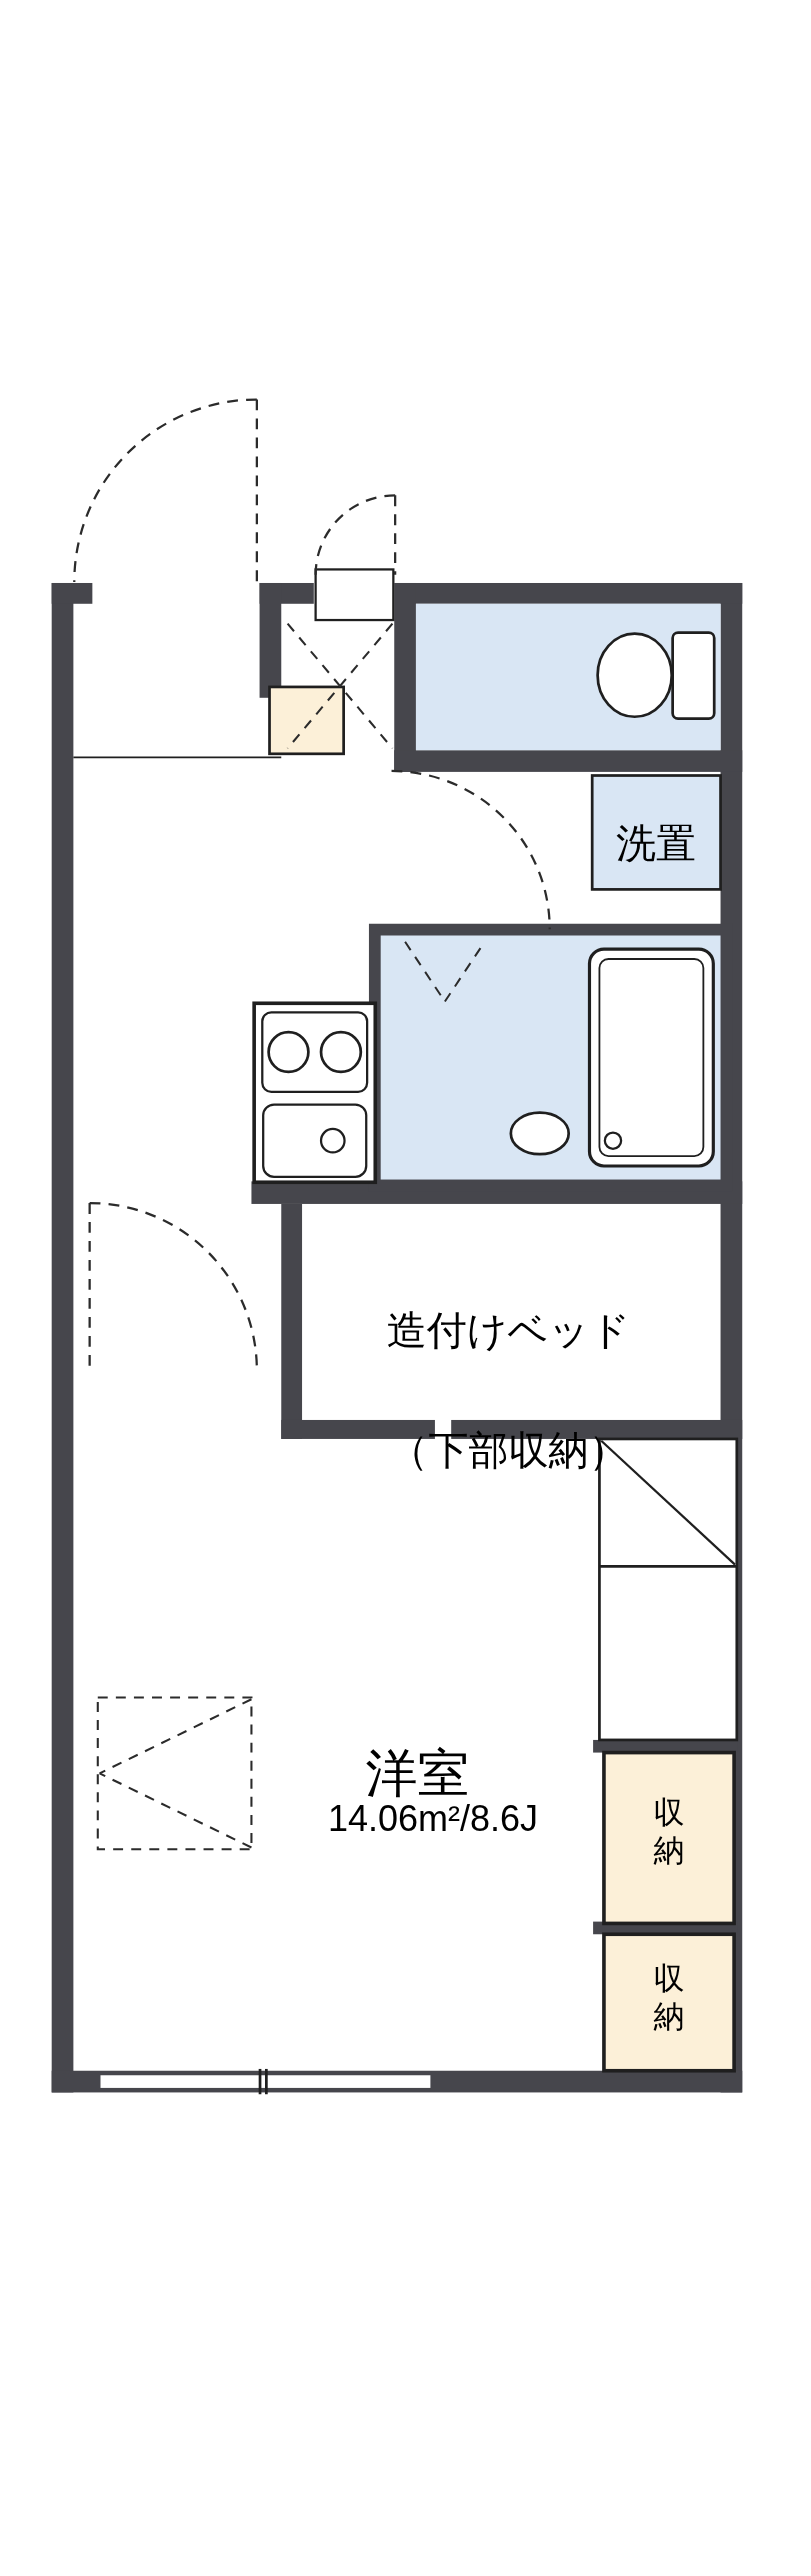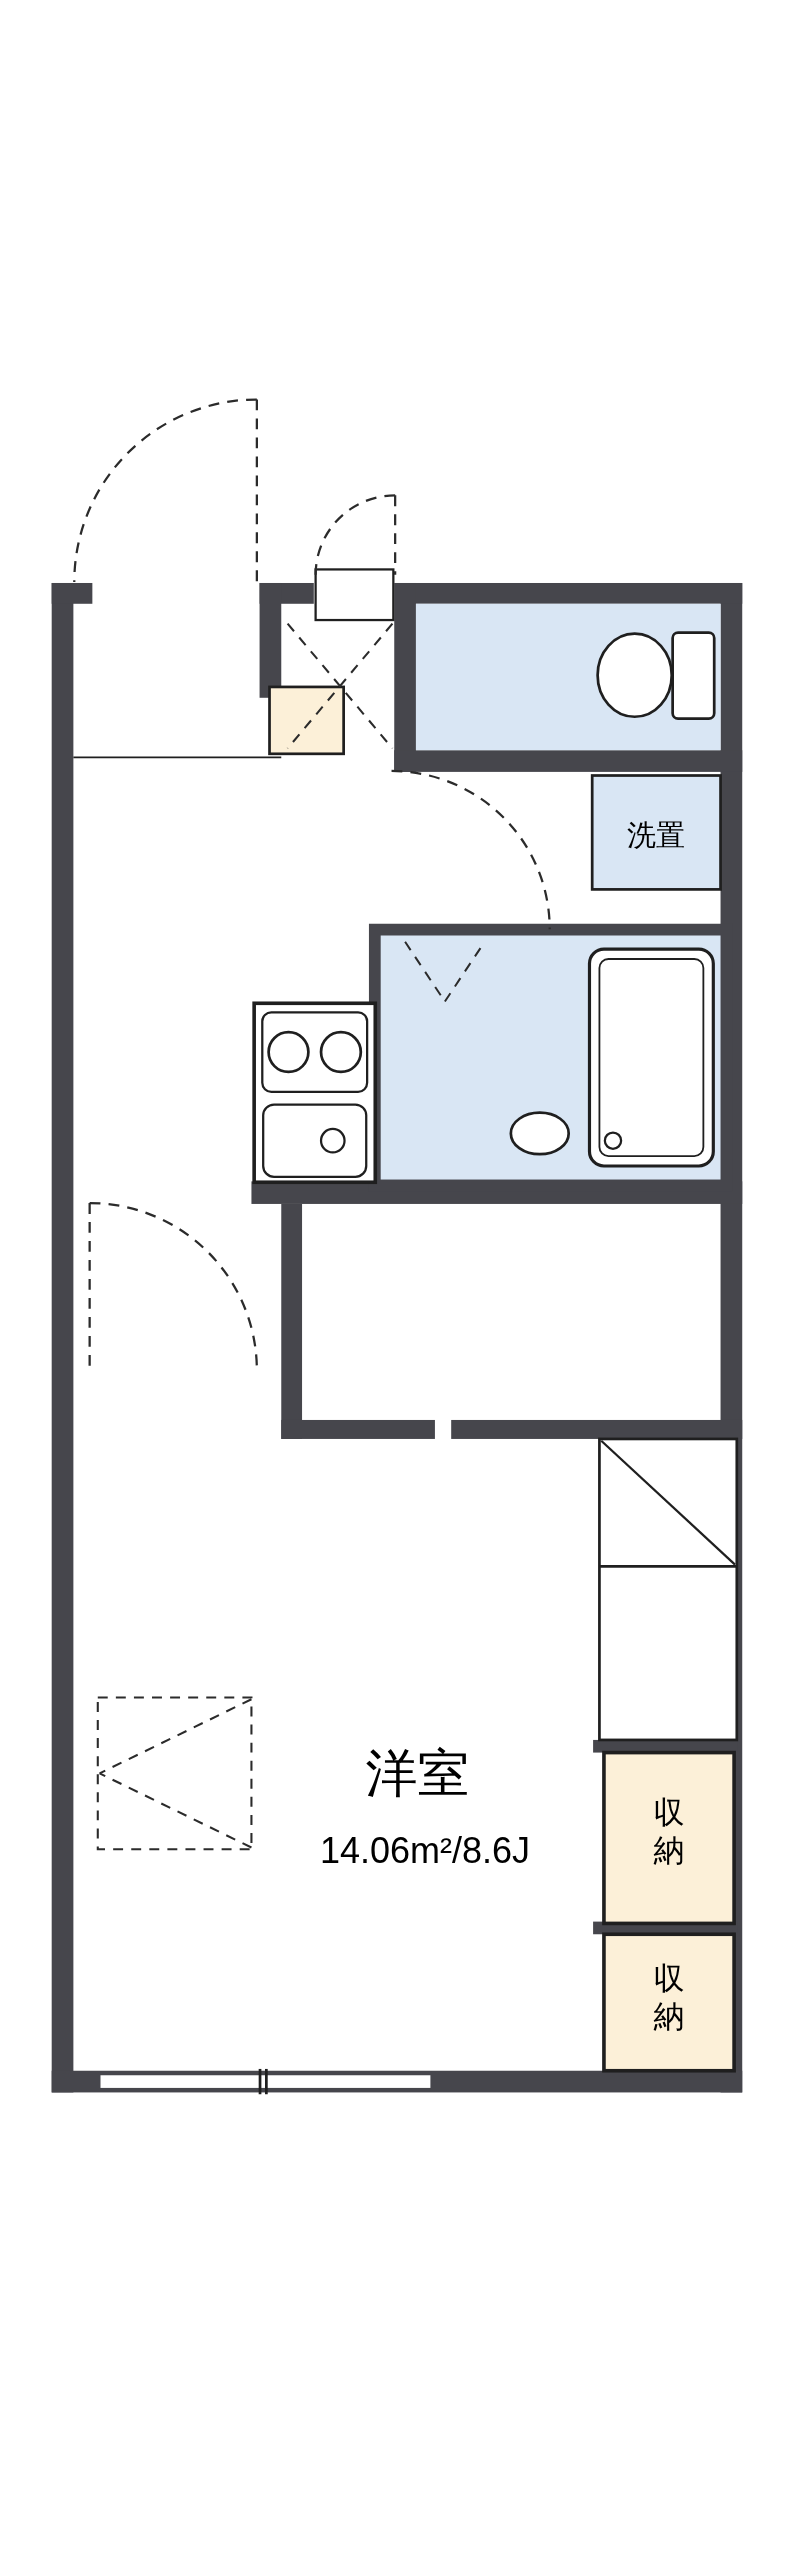--- a/index.html
+++ b/index.html
@@ -13,24 +13,24 @@
   }
   #plan-svg{position:absolute;left:0;top:0;}
   .label{
     position:absolute;
     color:#000;
     text-align:center;
     white-space:pre-line;
     line-height:1.45;
     user-select:none;
   }
-  .label-laundry{left:592px;top:814px;width:128px;font-size:29px;}
+  .label-laundry{left:592px;top:814px;width:128px;font-size:40px;}
   .label-bed{left:303px;top:1240px;width:411px;font-size:40px;line-height:1.5;}
   .label-room{left:282px;top:1715px;width:271px;font-size:52px;margin-top:21px;}
-  .label-area{left:260px;top:1793px;width:330px;font-size:36px;margin-top:32px;}
+  .label-area{left:268px;top:1793px;width:330px;font-size:36px;}
   .label-storage{width:130px;font-size:31px;line-height:1.22;}
   .label-storage.upper{left:604px;top:1794px;}
   .label-storage.lower{left:604px;top:1960px;}
 </style>
 </head>
 <body>
 
 <div id="stage">
 
   <svg id="plan-svg" width="812" height="2576" viewBox="0 0 898 2850">
@@ -133,20 +133,24 @@
     <g>
       <rect x="111" y="2296" width="365" height="14" fill="#ffffff"></rect>
       <rect x="286" y="2289" width="3" height="28" fill="#1f1f1f"></rect>
       <rect x="293" y="2289" width="3" height="28" fill="#1f1f1f"></rect>
     </g>
 
   </svg>
 
   <div class="label label-laundry">洗置</div>
 
+  <div class="label label-bed">
+    <div>造付けベッド</div>
+    <div>（下部収納）</div>
+  </div>
 
   <div class="label label-room">洋室</div>
 
   <div class="label label-area">14.06m²/8.6J</div>
 
   <div class="label label-storage upper">収
 納</div>
 
   <div class="label label-storage lower">収
 納</div>

